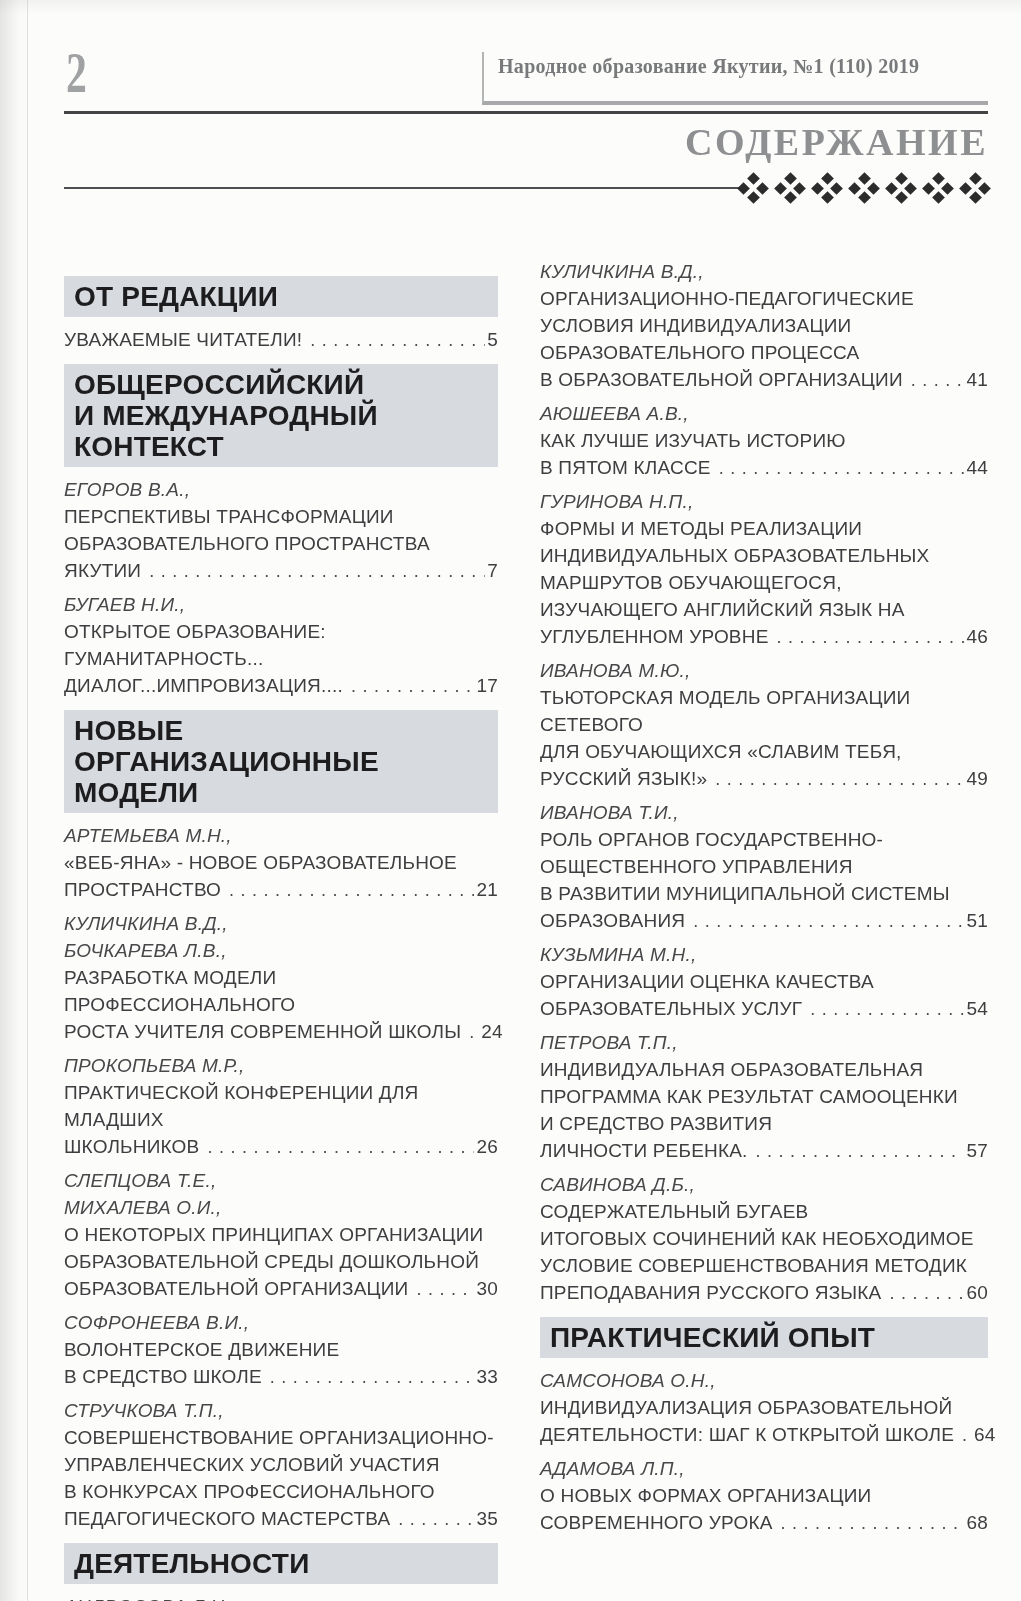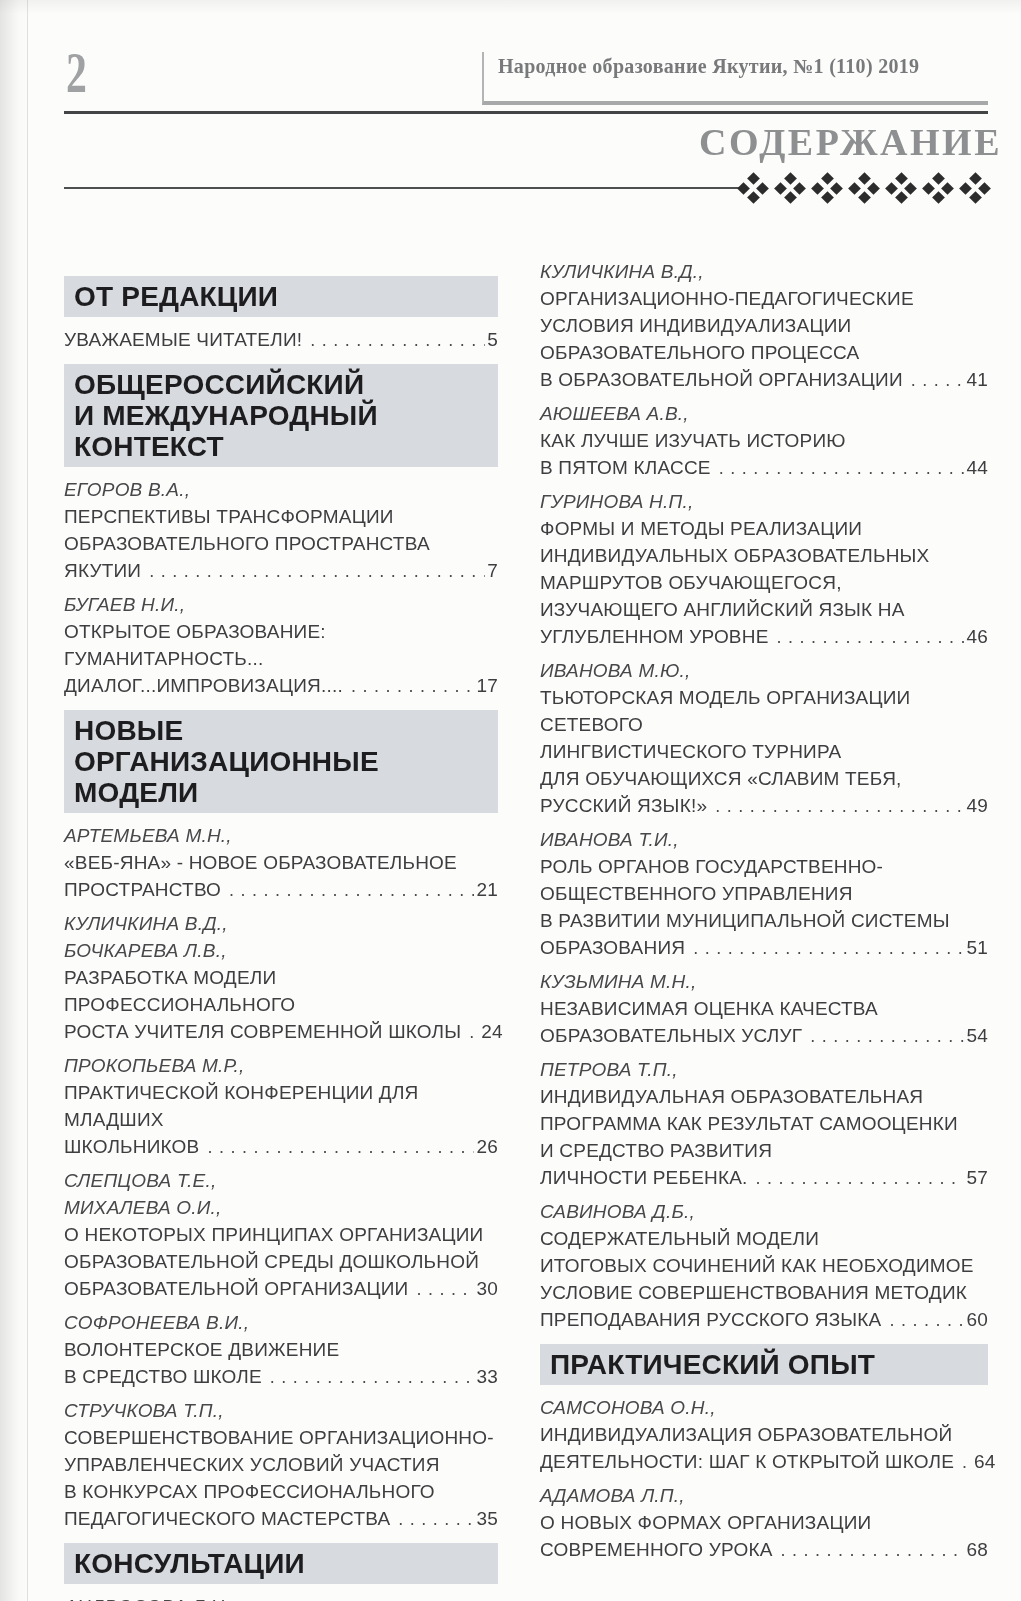--- a/index.html
+++ b/index.html
@@ -47,21 +47,21 @@
     border-left:2px solid #b3b4b5;
     border-bottom:4px solid #a7a8a9;
     padding:2px 2px 23px 14px;
     white-space:nowrap;
   }
   .rule-top{
     position:absolute;left:64px;top:111px;width:924px;height:3px;
     background:#434445;
   }
   .contents-title{
-    position:absolute;right:19px;top:120px;
+    position:absolute;right:33px;top:120px;
     font-family:"Liberation Serif","DejaVu Serif",serif;
     font-weight:700;font-size:38px;line-height:44px;
     color:#8d8f90;letter-spacing:2.5px;
   }
   .rule-mid{
     position:absolute;left:64px;top:187px;width:676px;height:2px;
     background:#4d4e4f;
   }
   .ornament-row{
     position:absolute;right:31px;top:173px;
@@ -264,21 +264,21 @@
         <div class="line ">СОВЕРШЕНСТВОВАНИЕ ОРГАНИЗАЦИОННО-</div>
         <div class="line ">УПРАВЛЕНЧЕСКИХ УСЛОВИЙ УЧАСТИЯ</div>
         <div class="line ">В КОНКУРСАХ ПРОФЕССИОНАЛЬНОГО</div>
         <div class="line last">
           <span class="t">ПЕДАГОГИЧЕСКОГО МАСТЕРСТВА</span>
           <span class="leader"></span>
           <span class="pg">35</span>
         </div>
       </div>
       <div class="section">
-        <span class="sec-line">КОНСУЛЬТАЦИИ</span>
+        <span class="sec-line">ДЕЯТЕЛЬНОСТИ</span>
       </div>
       <div class="toc-entry">
         <div class="line author">АНДРОСОВА Л.Н.,</div>
         <div class="line ">ИНДИВИДУАЛИЗАЦИЯ ОБРАЗОВАТЕЛЬНОГО</div>
       </div>
     </div>
   <div class="col col-right">
       <div class="toc-entry">
         <div class="line author">КУЛИЧКИНА В.Д.,</div>
         <div class="line ">ОРГАНИЗАЦИОННО-ПЕДАГОГИЧЕСКИЕ</div>
@@ -307,62 +307,61 @@
         <div class="line ">ИЗУЧАЮЩЕГО АНГЛИЙСКИЙ ЯЗЫК НА</div>
         <div class="line last">
           <span class="t">УГЛУБЛЕННОМ УРОВНЕ</span>
           <span class="leader"></span>
           <span class="pg">46</span>
         </div>
       </div>
       <div class="toc-entry">
         <div class="line author">ИВАНОВА М.Ю.,</div>
         <div class="line ">ТЬЮТОРСКАЯ МОДЕЛЬ ОРГАНИЗАЦИИ СЕТЕВОГО</div>
-        <div class="line ">ЛИНГВИСТИЧЕСКОГО ТУРНИРА</div>
         <div class="line ">ДЛЯ ОБУЧАЮЩИХСЯ «СЛАВИМ ТЕБЯ,</div>
         <div class="line last">
           <span class="t">РУССКИЙ ЯЗЫК!»</span>
           <span class="leader"></span>
           <span class="pg">49</span>
         </div>
       </div>
       <div class="toc-entry">
         <div class="line author">ИВАНОВА Т.И.,</div>
         <div class="line ">РОЛЬ ОРГАНОВ ГОСУДАРСТВЕННО-</div>
         <div class="line ">ОБЩЕСТВЕННОГО УПРАВЛЕНИЯ</div>
         <div class="line ">В РАЗВИТИИ МУНИЦИПАЛЬНОЙ СИСТЕМЫ</div>
         <div class="line last">
           <span class="t">ОБРАЗОВАНИЯ</span>
           <span class="leader"></span>
           <span class="pg">51</span>
         </div>
       </div>
       <div class="toc-entry">
         <div class="line author">КУЗЬМИНА М.Н.,</div>
-        <div class="line ">НЕЗАВИСИМАЯ ОЦЕНКА КАЧЕСТВА</div>
+        <div class="line ">ОРГАНИЗАЦИИ ОЦЕНКА КАЧЕСТВА</div>
         <div class="line last">
           <span class="t">ОБРАЗОВАТЕЛЬНЫХ УСЛУГ</span>
           <span class="leader"></span>
           <span class="pg">54</span>
         </div>
       </div>
       <div class="toc-entry">
         <div class="line author">ПЕТРОВА Т.П.,</div>
         <div class="line ">ИНДИВИДУАЛЬНАЯ ОБРАЗОВАТЕЛЬНАЯ</div>
         <div class="line ">ПРОГРАММА КАК РЕЗУЛЬТАТ САМООЦЕНКИ</div>
         <div class="line ">И СРЕДСТВО РАЗВИТИЯ</div>
         <div class="line last">
           <span class="t">ЛИЧНОСТИ РЕБЕНКА.</span>
           <span class="leader"></span>
           <span class="pg">57</span>
         </div>
       </div>
       <div class="toc-entry">
         <div class="line author">САВИНОВА Д.Б.,</div>
-        <div class="line ">СОДЕРЖАТЕЛЬНЫЙ МОДЕЛИ</div>
+        <div class="line ">СОДЕРЖАТЕЛЬНЫЙ БУГАЕВ</div>
         <div class="line ">ИТОГОВЫХ СОЧИНЕНИЙ КАК НЕОБХОДИМОЕ</div>
         <div class="line ">УСЛОВИЕ СОВЕРШЕНСТВОВАНИЯ МЕТОДИК</div>
         <div class="line last">
           <span class="t">ПРЕПОДАВАНИЯ РУССКОГО ЯЗЫКА</span>
           <span class="leader"></span>
           <span class="pg">60</span>
         </div>
       </div>
       <div class="section">
         <span class="sec-line">ПРАКТИЧЕСКИЙ ОПЫТ</span>

